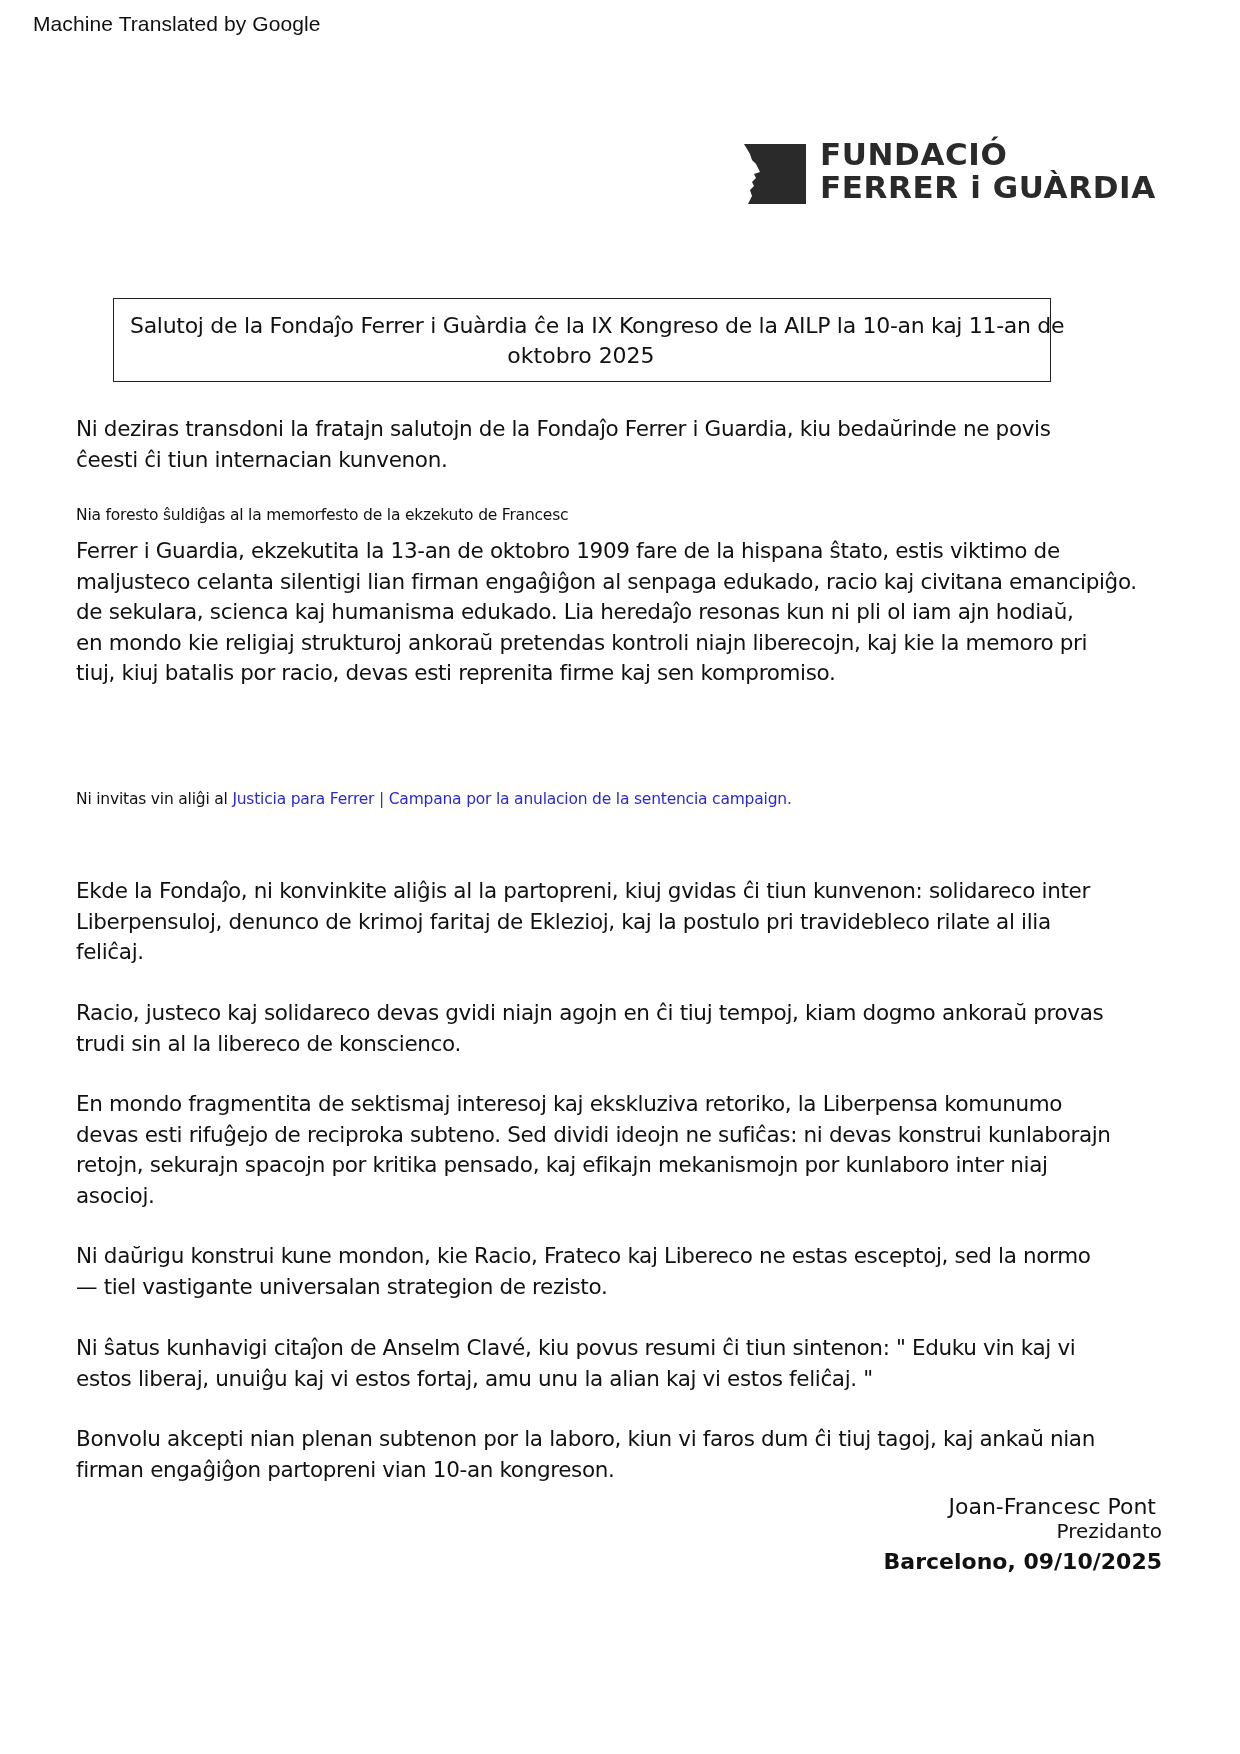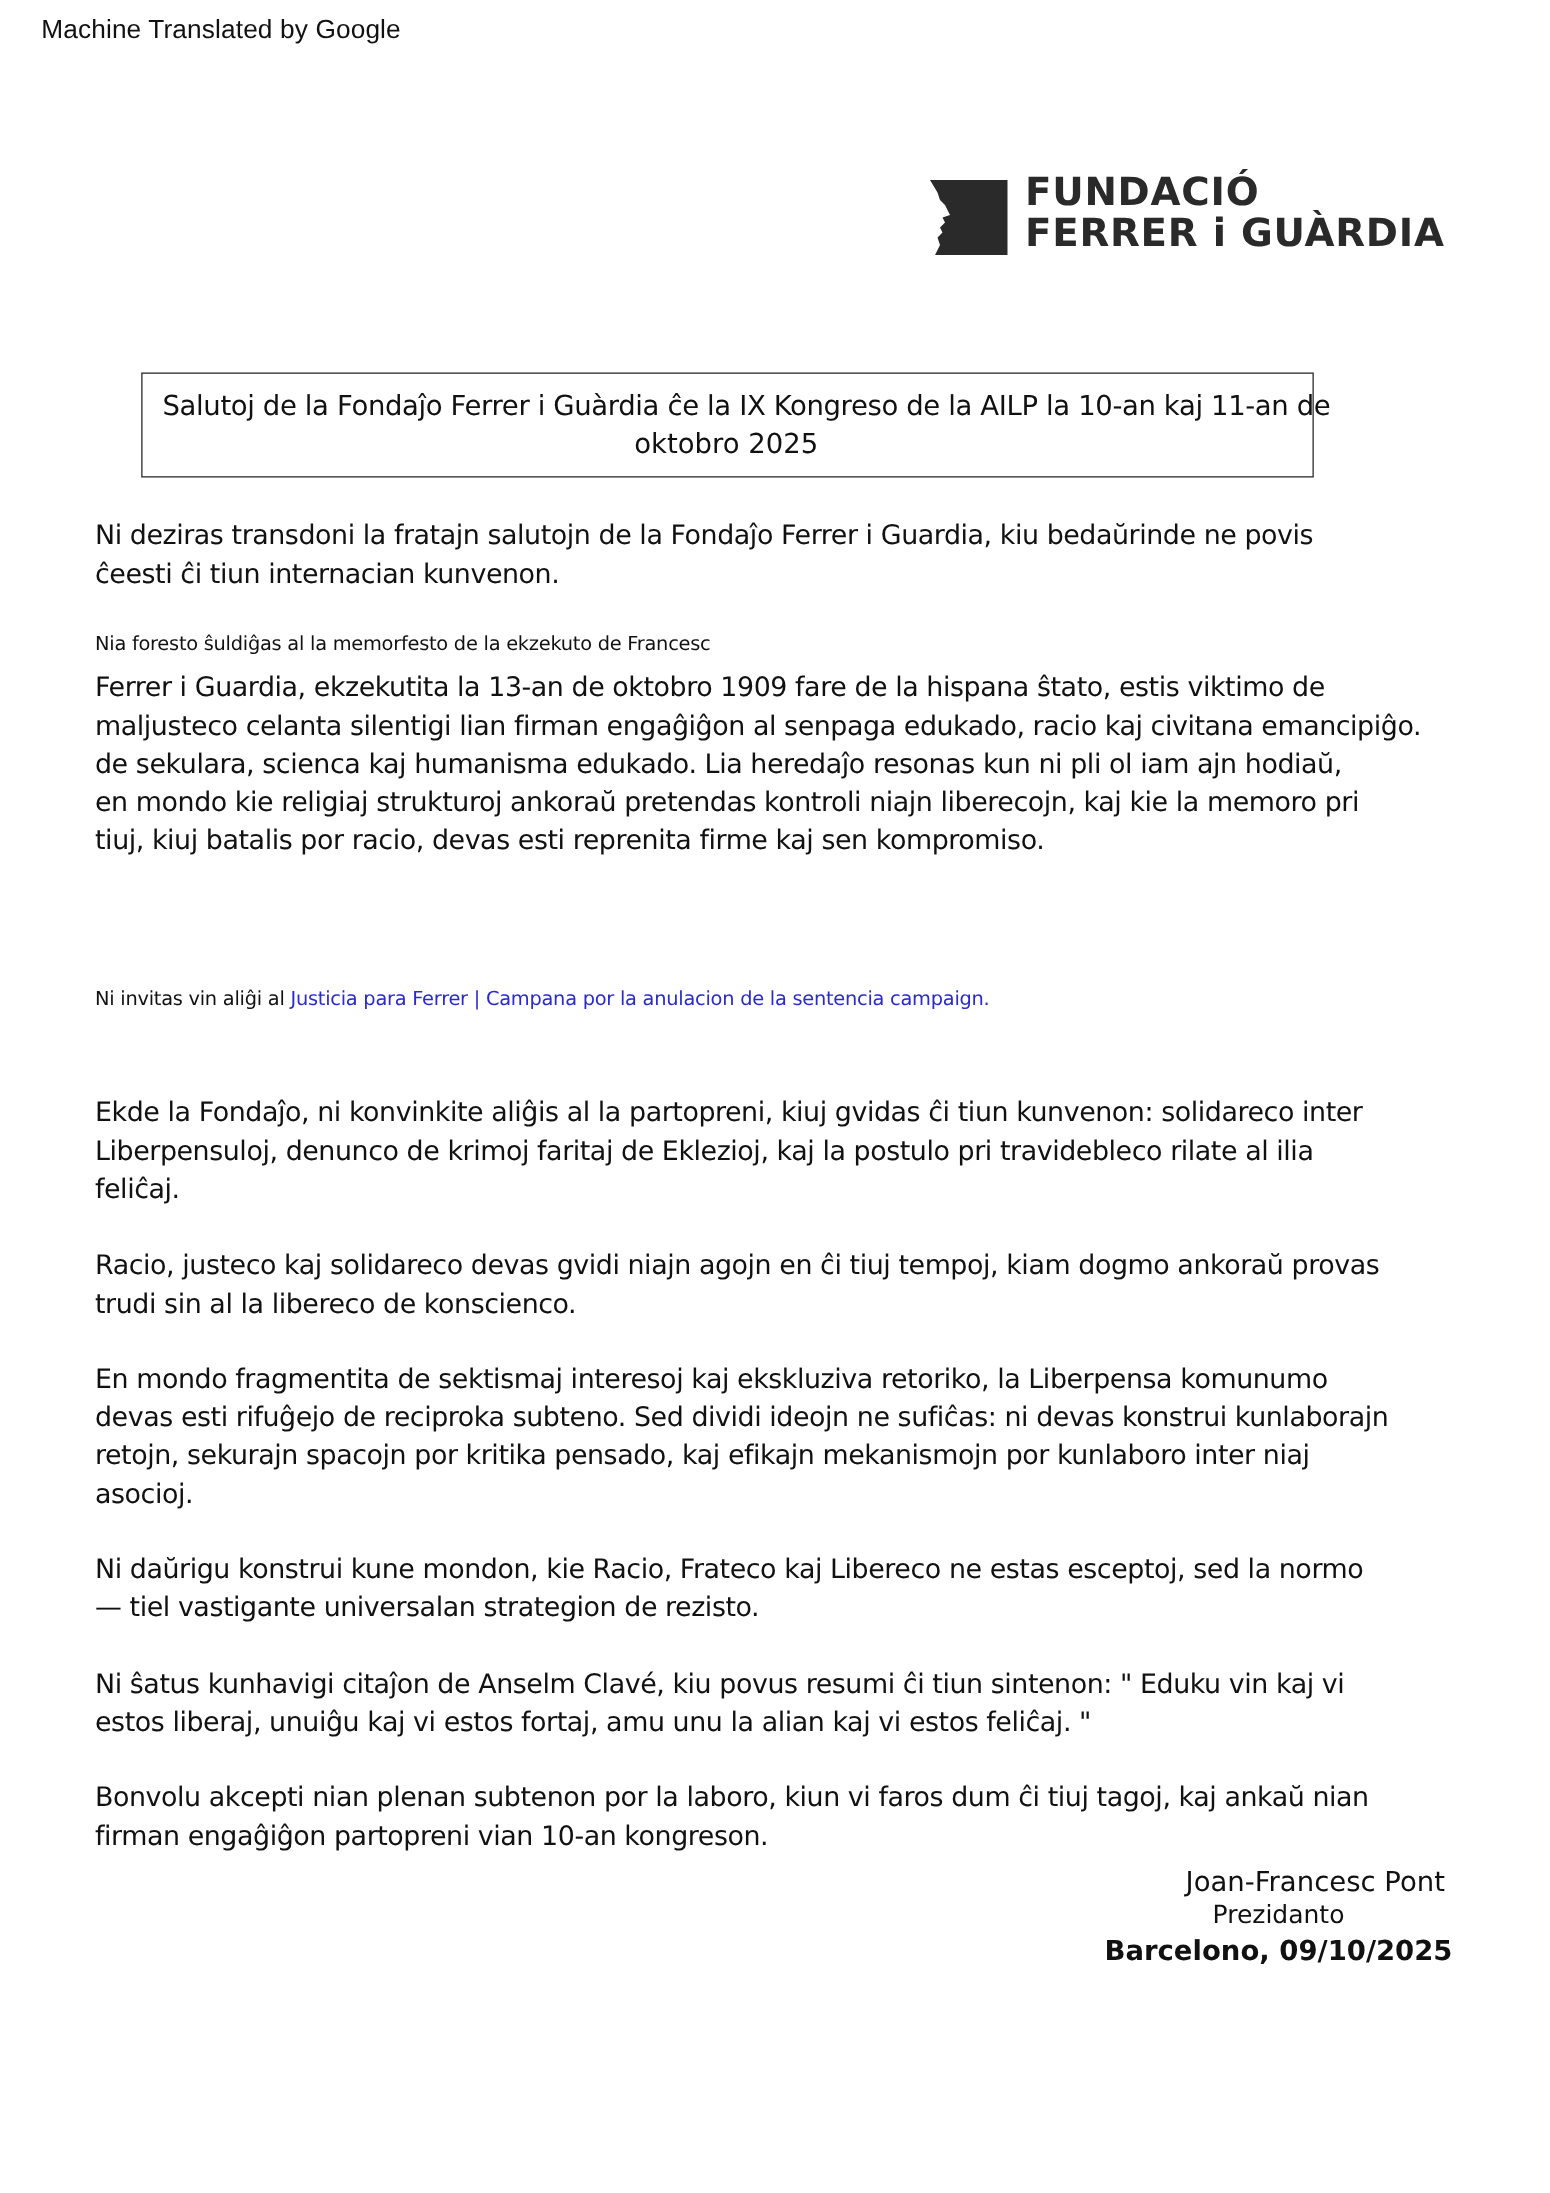--- a/index.html
+++ b/index.html
@@ -95,21 +95,20 @@
     .sig {
       position: absolute;
       right: 78px;
       text-align: right;
     }
     .sig .name {
       font-size: 22px;
     }
     .sig .role {
       font-size: 20px;
-      text-align: center;
     }
     .sig .place {
       font-size: 22px;
     }
   </style>
 </head>
 <body>
 
 <div class="mt-banner">Machine Translated by Google</div>
 

